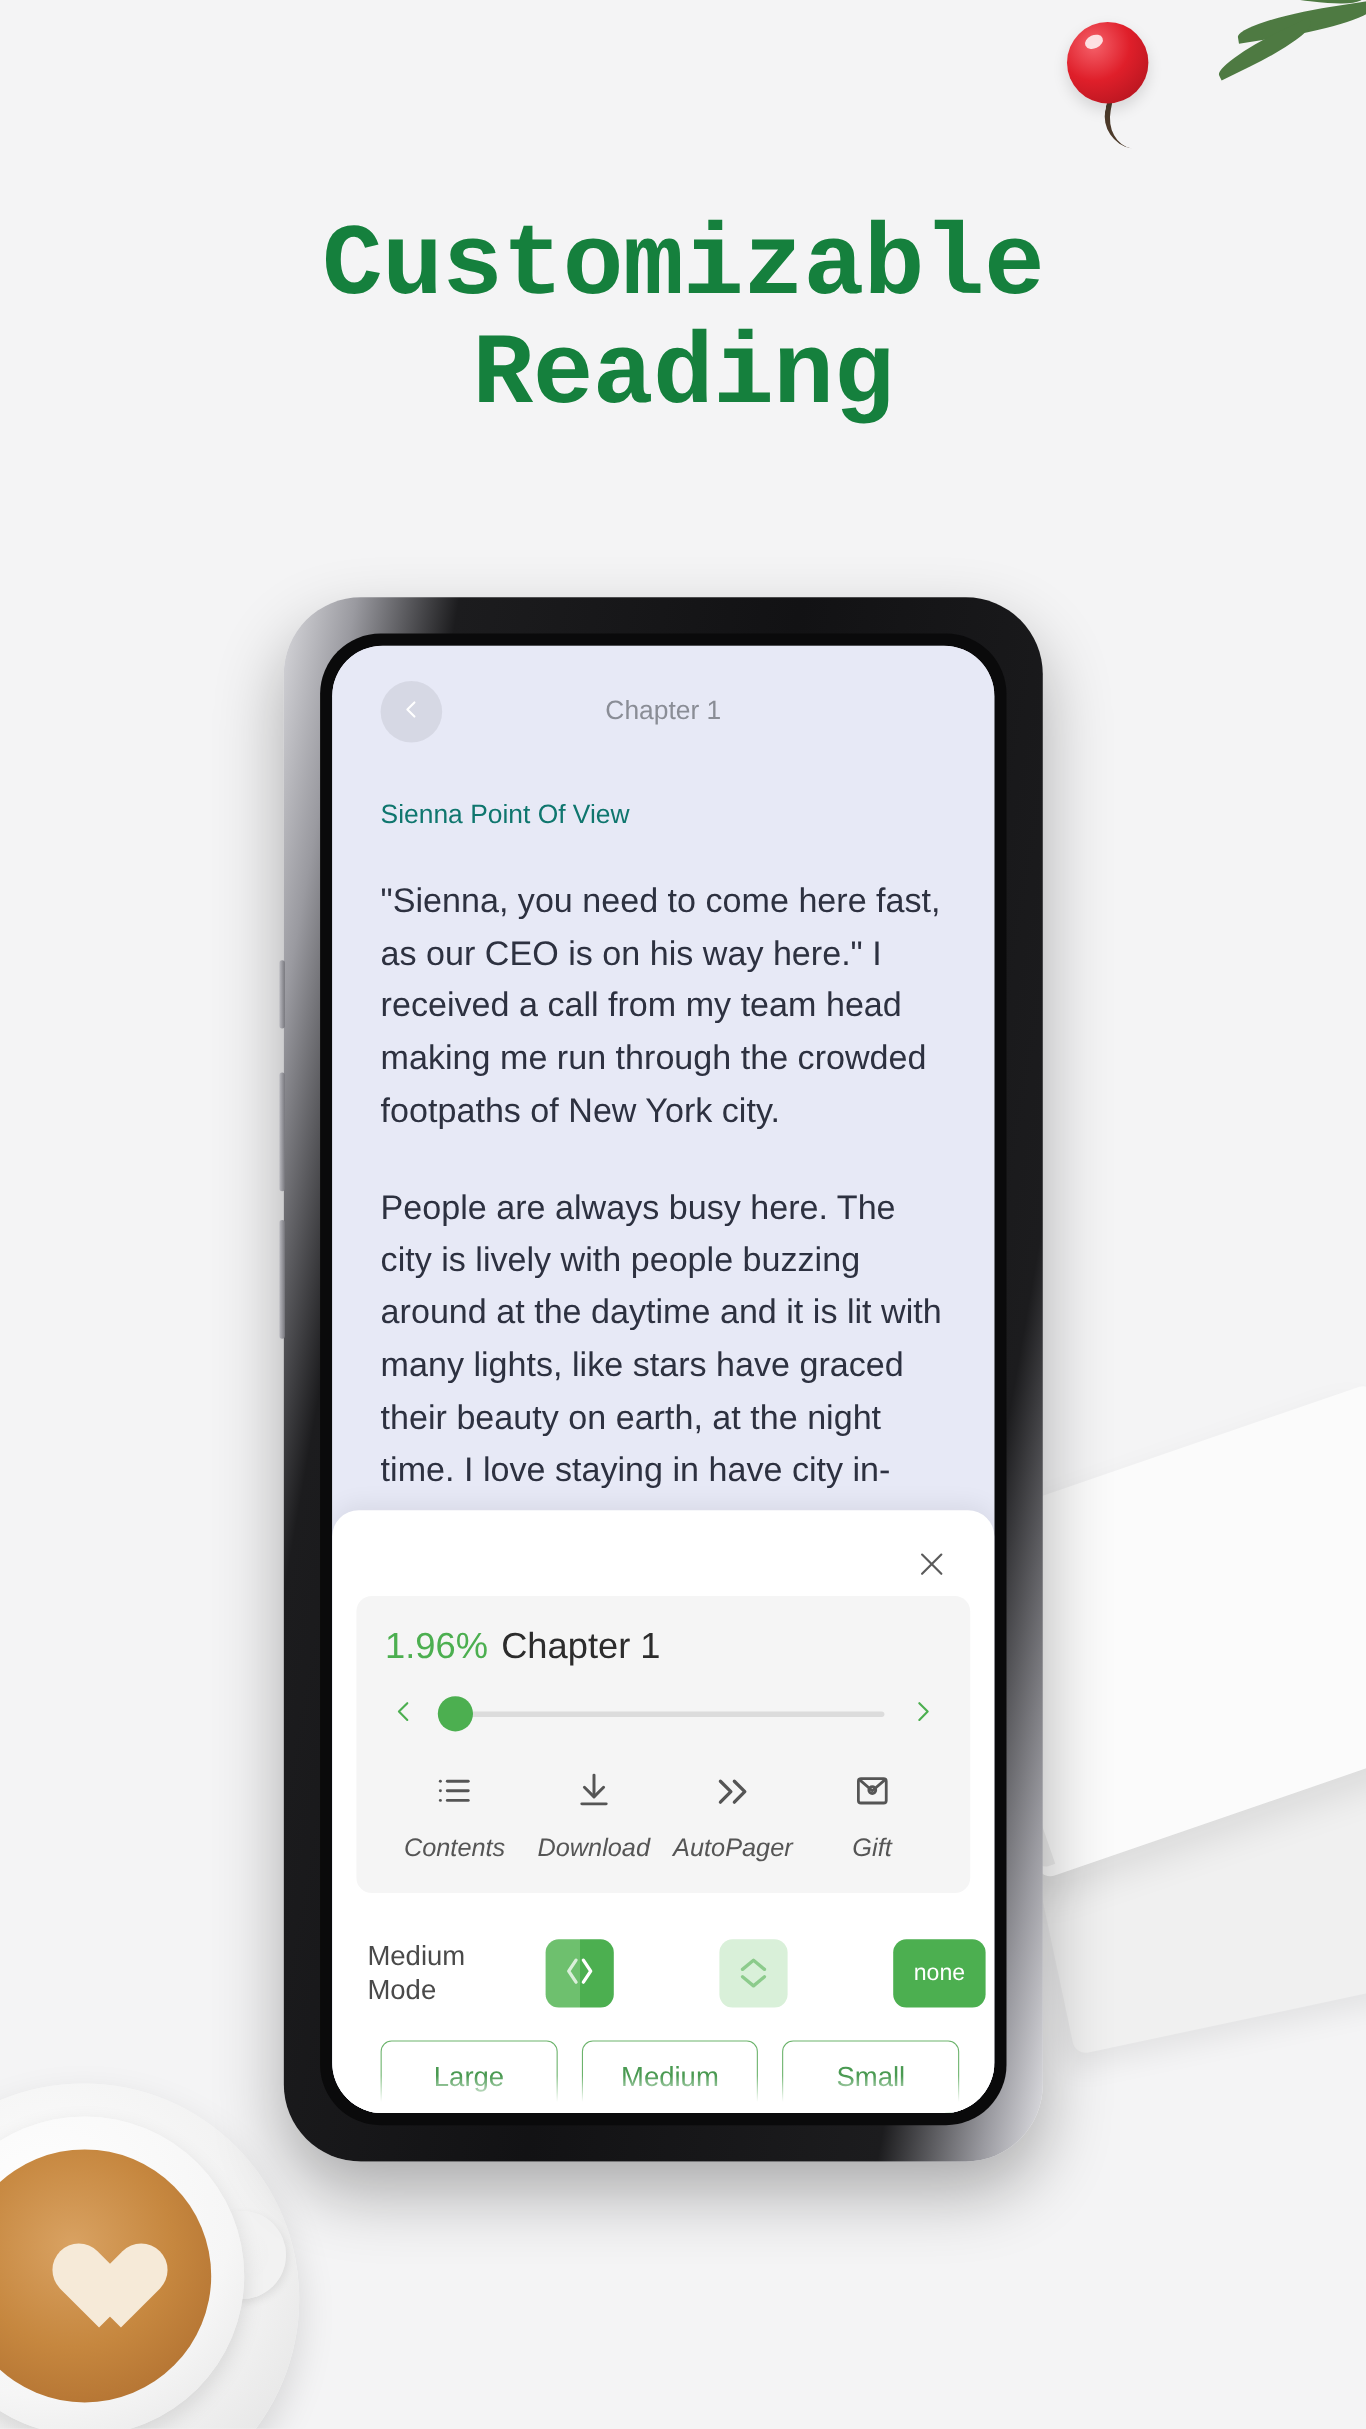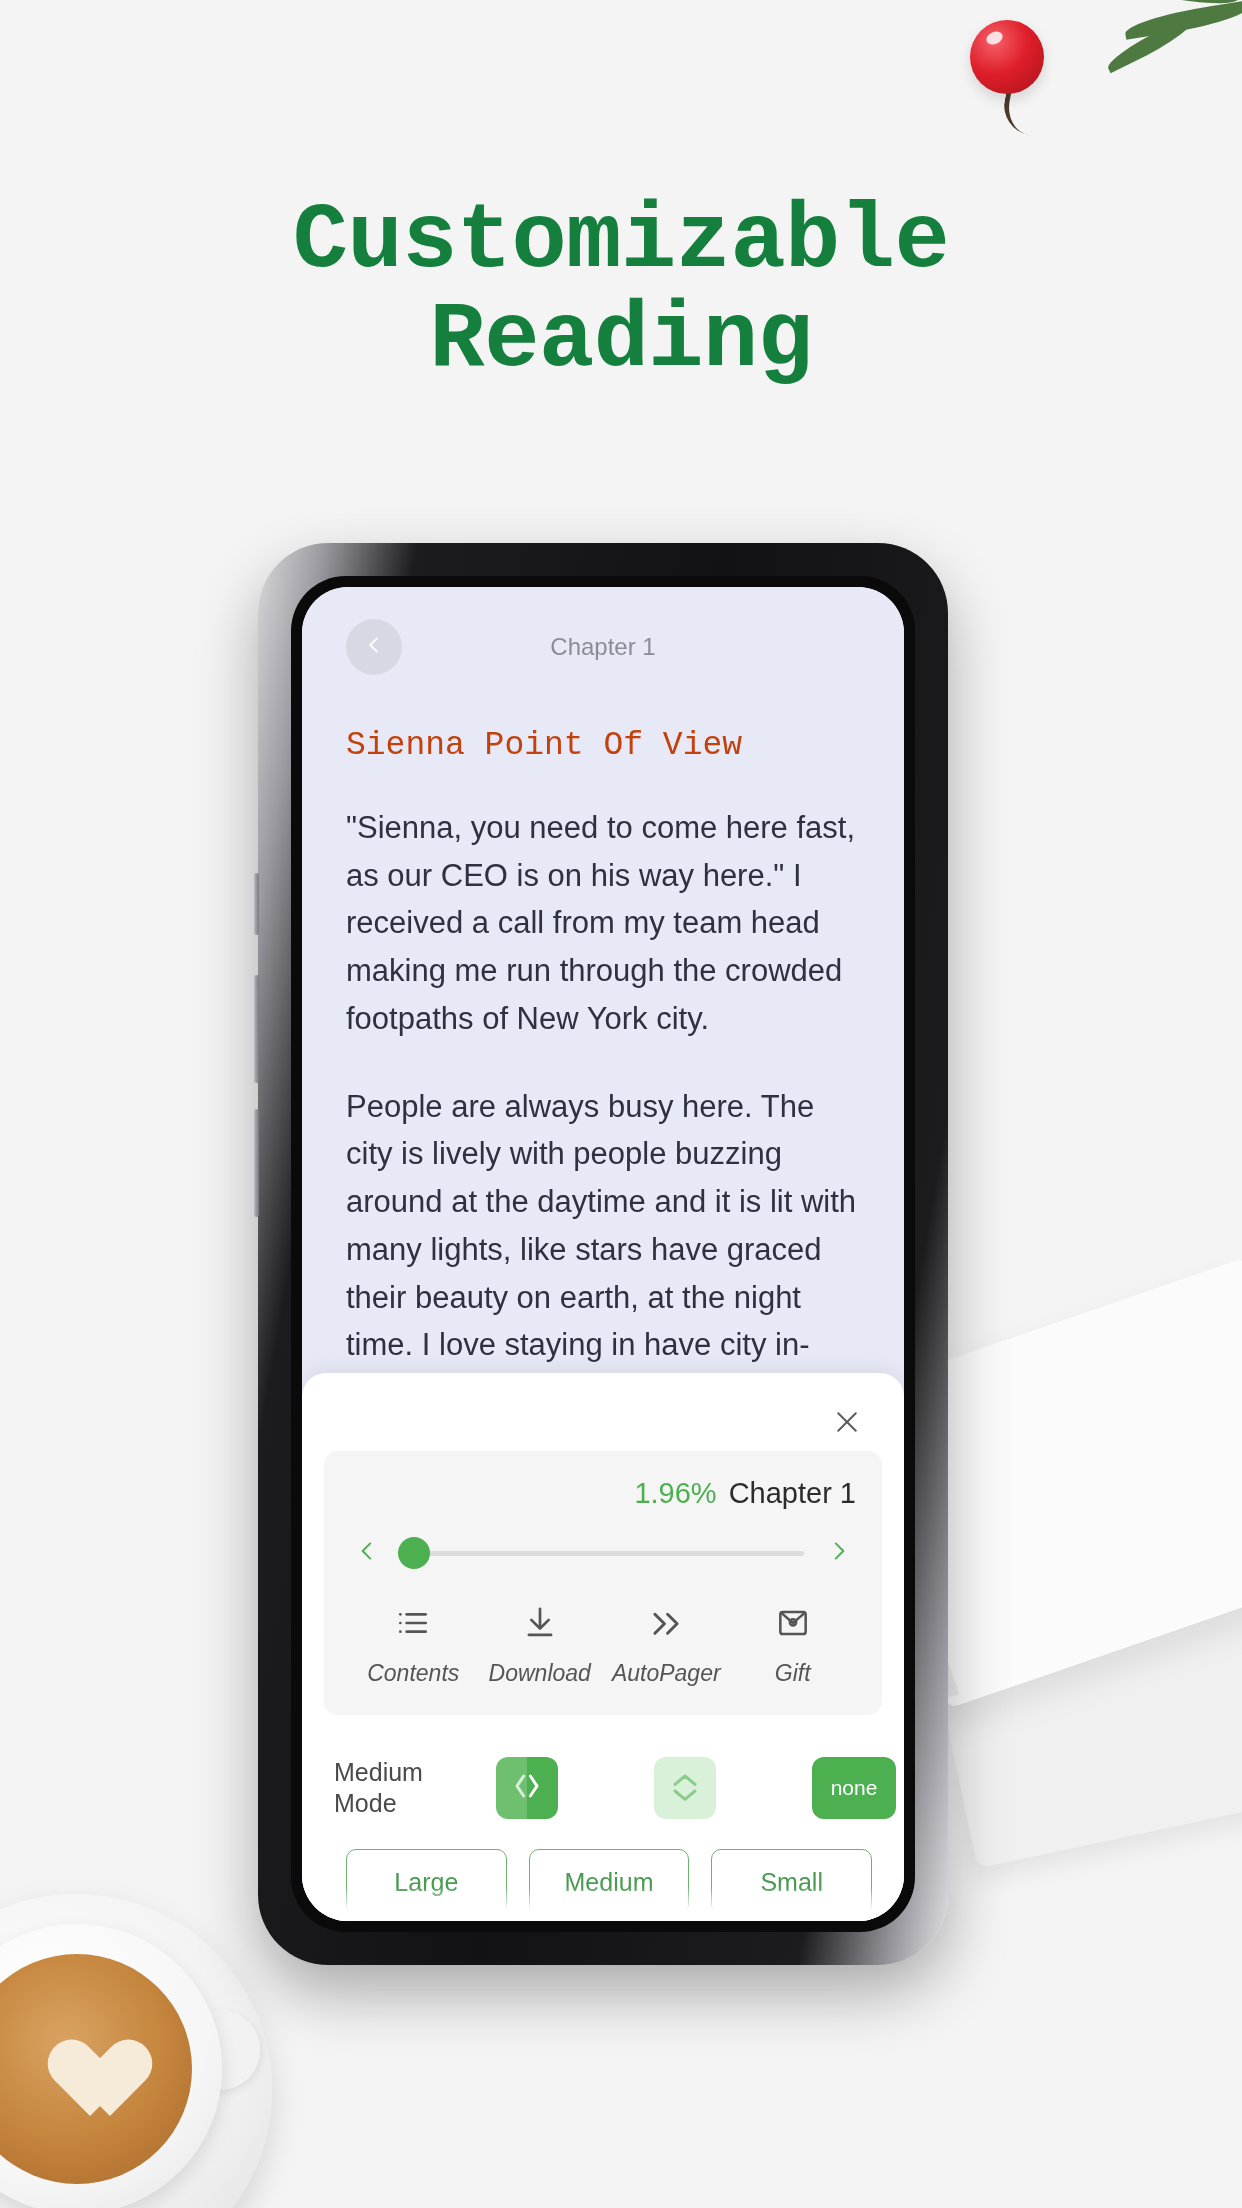--- a/index.html
+++ b/index.html
@@ -145,21 +145,21 @@
     background: rgba(0,0,0,.07);
     display: flex; align-items: center; justify-content: center;
     flex: none;
   }
   .back-btn svg { width: 22px; height: 22px; }
   .chapter-title {
     position: absolute; left: 0; right: 0; text-align: center;
     font-size: 24px; color: #8a8d96;
   }
   .book-heading {
-    font-size: 33px; color: #c2410c; margin-top: 20px; font-family: Liberation Mono, monospace;
+    font-size: 24px; color: #0f766e; margin-top: 20px;
   }
   .book-para {
     font-size: 31px; line-height: 1.54; color: #2d3140; margin-top: 40px;
   }
 
   
   .sheet {
     position: absolute; left: 0; right: 0; bottom: 0; top: 786px;
     background: #ffffff;
     border-radius: 24px 24px 0 0;
@@ -169,21 +169,21 @@
     position: absolute; right: 36px; top: 30px;
     width: 42px; height: 42px; display:flex; align-items:center; justify-content:center;
   }
   .sheet-close svg { width: 30px; height: 30px; }
 
   .progress-card {
     margin: 78px 22px 0; background: #f5f5f5; border-radius: 14px;
     padding: 26px 26px 24px;
   }
   .progress-head {
-    text-align: right; font-size: 29px; color: #2c2c2c;
+    text-align: left; font-size: 33px; color: #2c2c2c;
   }
   .pct { color: #4caf50; margin-right: 12px; }
   .slider-row { display: flex; align-items: center; gap: 18px; margin-top: 26px; }
   .chev-btn { flex: none; width: 34px; height: 34px; display:flex; align-items:center; justify-content:center; }
   .chev-btn svg { width: 26px; height: 26px; }
   .slider-track {
     position: relative; flex: 1; height: 5px; background: #dcdcdc; border-radius: 3px;
   }
   .slider-knob {
     position: absolute; top: 50%; width: 32px; height: 32px; border-radius: 50%;

